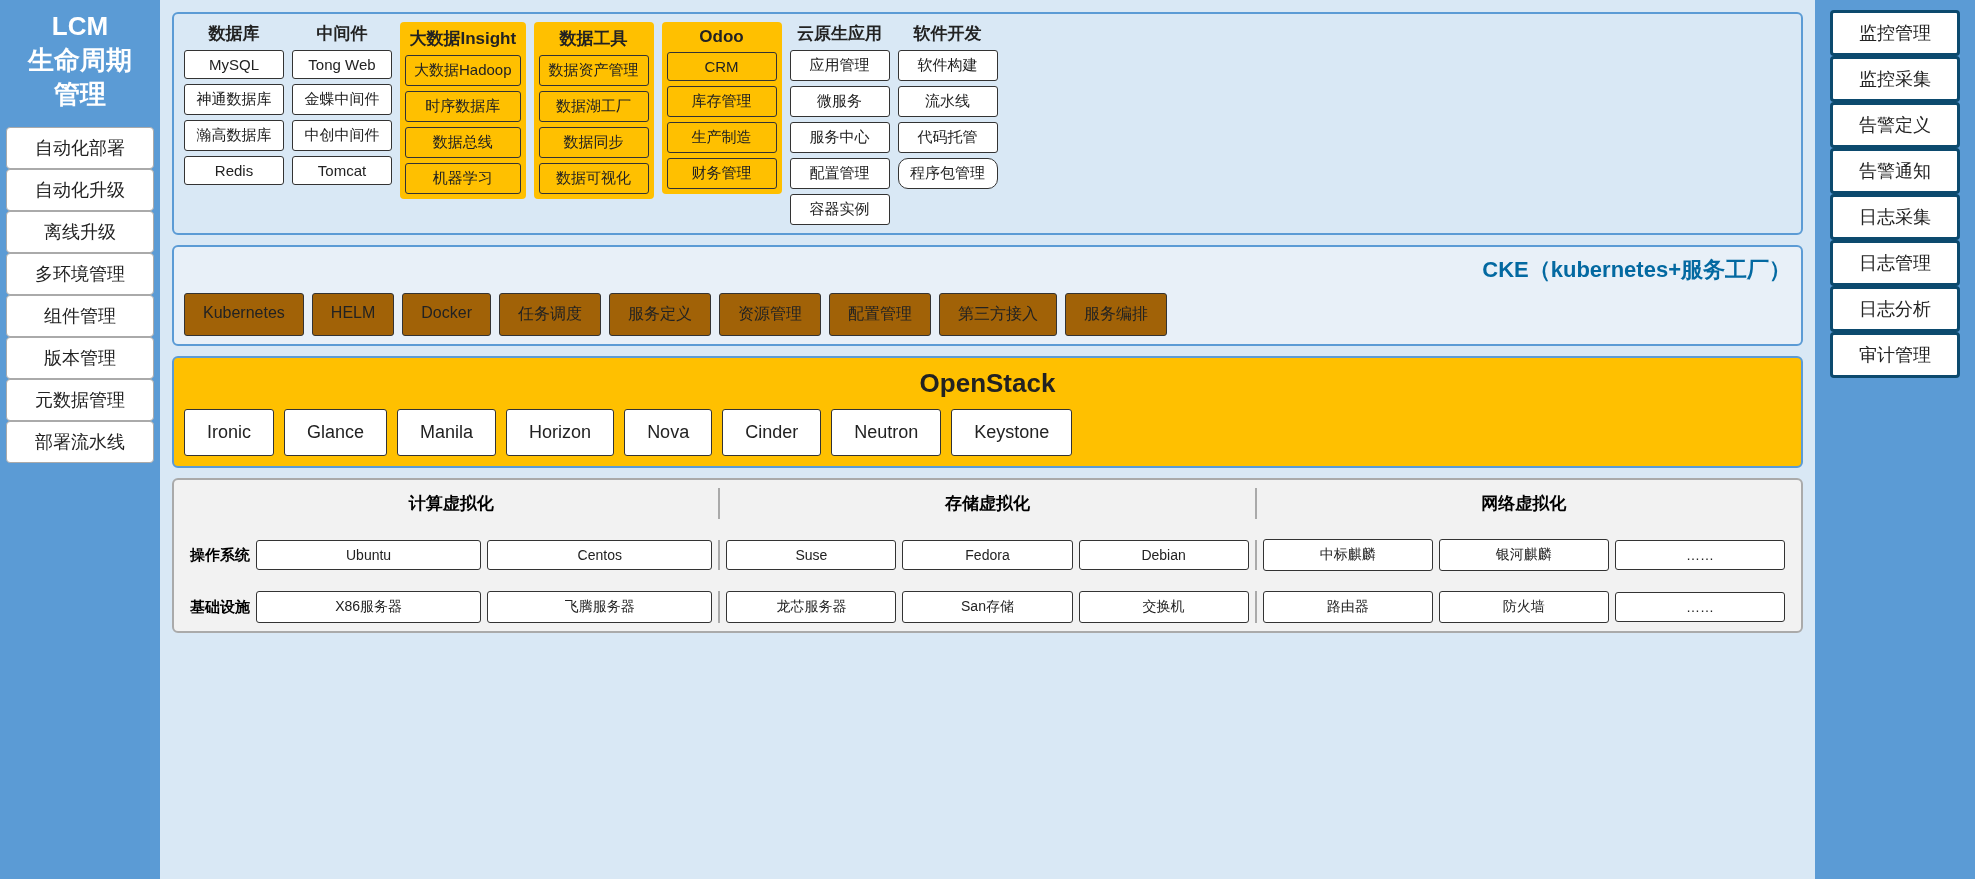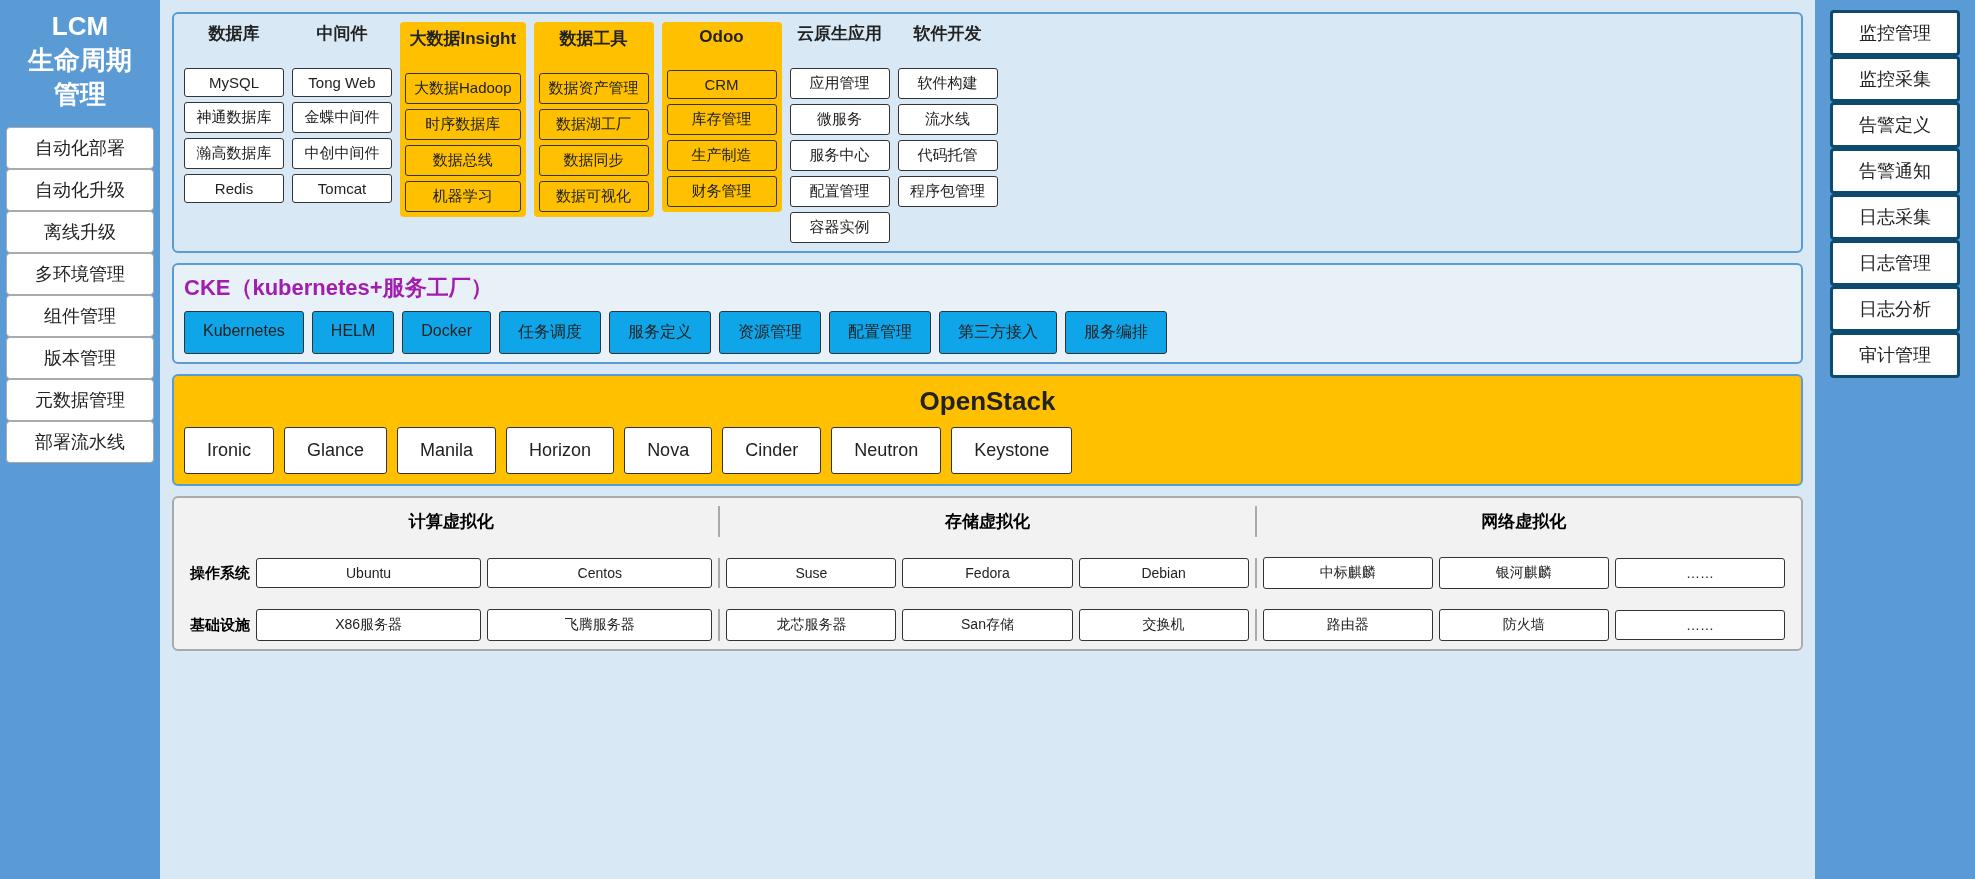--- a/index.html
+++ b/index.html
@@ -106,21 +106,21 @@
       display: flex;
       flex-direction: column;
       gap: 5px;
       align-items: center;
     }
     .cloud-col .col-title {
       font-size: 17px;
       font-weight: bold;
       color: #222;
       text-align: center;
-      margin-bottom: 18px;
+      margin-bottom: 0;
     }
     .cloud-col .box {
       border: 1.5px solid #333;
       border-radius: 3px;
       background: #fff;
       text-align: center;
       font-size: 15px;
       color: #222;
       padding: 5px 8px;
       width: 100%;
@@ -143,37 +143,37 @@
     }
 
     
     .cke-section {
       background: #e8f0f8;
       border: 2px solid #5b9bd5;
       border-radius: 6px;
       padding: 8px 10px;
     }
     .cke-section .section-title {
-      text-align: left;
+      text-align: right;
       font-size: 22px;
       font-weight: bold;
-      color: #a21caf;
+      color: #0369a1;
       margin-bottom: 8px;
     }
     .cke-items {
       display: flex;
       flex-direction: row;
       gap: 8px;
       flex-wrap: nowrap;
       justify-content: flex-start;
     }
     .cke-item {
       border: 1.5px solid #333;
       border-radius: 3px;
-      background: #0ea5e9;
+      background: #a16207;
       text-align: center;
       font-size: 16px;
       color: #222;
       padding: 10px 18px;
       white-space: nowrap;
     }
 
     
     .openstack-section {
       background: #ffc000;
@@ -294,21 +294,21 @@
           <div class="box" style="min-width: 100px;">微服务</div>
           <div class="box" style="min-width: 100px;">服务中心</div>
           <div class="box" style="min-width: 100px;">配置管理</div>
           <div class="box" style="min-width: 100px;">容器实例</div>
         </div>
         <div class="cloud-col">
           <div class="col-title">软件开发</div>
           <div class="box" style="min-width: 100px;">软件构建</div>
           <div class="box" style="min-width: 100px;">流水线</div>
           <div class="box" style="min-width: 100px;">代码托管</div>
-          <div class="box" style="min-width: 100px;">程序包管理</div>
+          <div class="box" style="min-width: 100px; border-radius: 10px;">程序包管理</div>
         </div>
       </div>
   </div>
 
   <div class="cke-section">
     <div class="section-title">CKE（kubernetes+服务工厂）</div>
     <div class="cke-items" id="cke-items">
         <div class="cke-item">Kubernetes</div>
         <div class="cke-item">HELM</div>
         <div class="cke-item">Docker</div>

